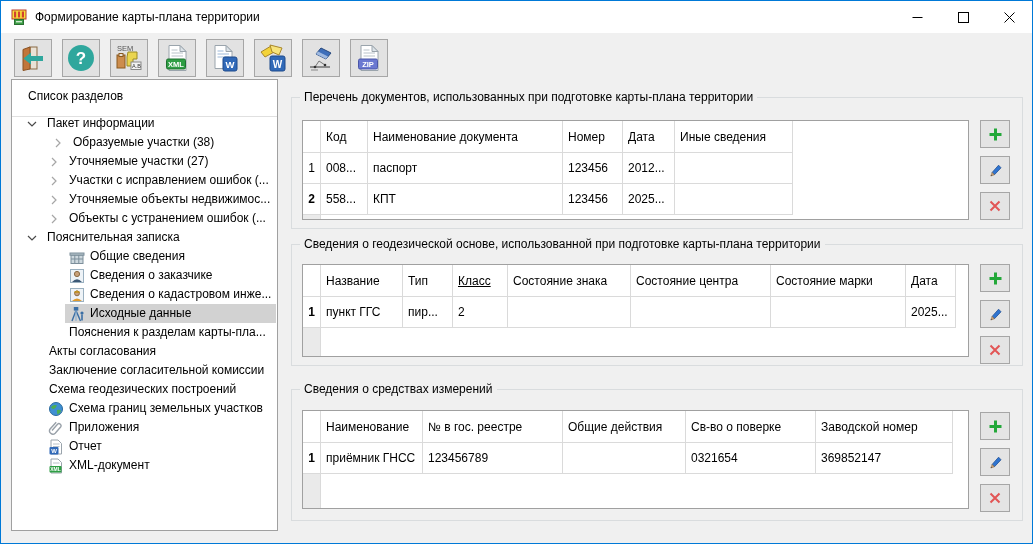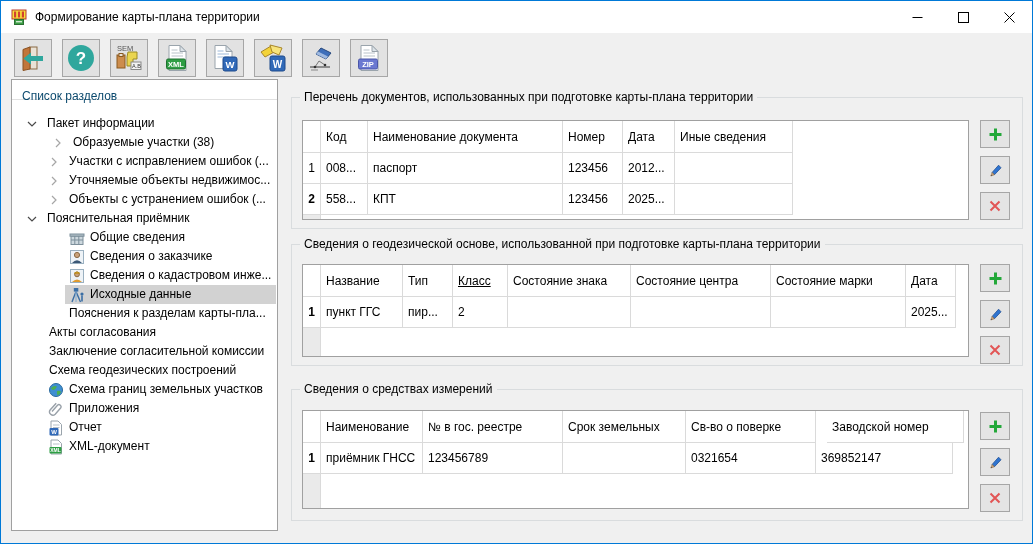--- a/index.html
+++ b/index.html
@@ -18,21 +18,21 @@
 
   
   .toolbar { position:absolute; left:0; top:32px; right:0; height:46px; background:#f0f0f0;
              display:flex; align-items:flex-start; padding:6px 0 0 13px; gap:10px; }
   .tbtn { width:38px; height:38px; background:#e2e2e2; border:1px solid #a6a6a6;
           display:flex; align-items:center; justify-content:center; }
 
   
   .sidebar { position:absolute; left:10px; top:78px; width:267px; height:452px;
              background:#fff; border:1px solid #a0a0a0; }
-  .sb-header { height:20px; line-height:33px; padding-left:10px; border-bottom:1px solid #e0e0e0; color:#0c4a6e; }
+  .sb-header { height:37px; line-height:33px; padding-left:16px; border-bottom:1px solid #e0e0e0; color:#000000; }
   .tree { position:absolute; left:0; top:34px; right:0; bottom:0; overflow:hidden; }
   .titem { position:relative; height:19px; line-height:19px; display:flex; align-items:center;
            white-space:nowrap; cursor:default; }
   .titem .hl { position:absolute; top:0; bottom:0; right:1px; background:#d2d2d2; z-index:0; }
   .titem > * { z-index:1; }
   .chev { width:12px; height:12px; margin-right:9px; flex:0 0 auto; display:flex; align-items:center; }
   .ticon { width:16px; height:16px; margin-right:5px; flex:0 0 auto; }
   .tlabel { overflow:hidden; }
 
   
@@ -190,20 +190,28 @@
             </svg>
           </span>
           <span class="tlabel">Образуемые участки (38)</span>
         </div>
         <div class="titem" style="padding-left: 36px;">
           <span class="chev">
             <svg width="12" height="12" viewBox="0 0 12 12">
               <path d="M4 2 L8 6 L4 10" fill="none" stroke="#a6a6a6" stroke-width="1.2"></path>
             </svg>
           </span>
+          <span class="tlabel">Уточняемые участки (27)</span>
+        </div>
+        <div class="titem" style="padding-left: 36px;">
+          <span class="chev">
+            <svg width="12" height="12" viewBox="0 0 12 12">
+              <path d="M4 2 L8 6 L4 10" fill="none" stroke="#a6a6a6" stroke-width="1.2"></path>
+            </svg>
+          </span>
           <span class="tlabel">Участки с исправлением ошибок (...</span>
         </div>
         <div class="titem" style="padding-left: 36px;">
           <span class="chev">
             <svg width="12" height="12" viewBox="0 0 12 12">
               <path d="M4 2 L8 6 L4 10" fill="none" stroke="#a6a6a6" stroke-width="1.2"></path>
             </svg>
           </span>
           <span class="tlabel">Уточняемые объекты недвижимос...</span>
         </div>
@@ -214,21 +222,21 @@
             </svg>
           </span>
           <span class="tlabel">Объекты с устранением ошибок (...</span>
         </div>
         <div class="titem" style="padding-left: 14px;">
           <span class="chev">
             <svg width="12" height="12" viewBox="0 0 12 12">
               <path d="M2 4 L6 8 L10 4" fill="none" stroke="#4a4a4a" stroke-width="1.2"></path>
             </svg>
           </span>
-          <span class="tlabel">Пояснительная приёмник</span>
+          <span class="tlabel">Пояснительная записка</span>
         </div>
         <div class="titem" style="padding-left: 57px;">
           <span class="ticon"><svg width="16" height="16" viewBox="0 0 16 16">
               <rect x="2" y="6" width="12" height="8.5" fill="#cdd8de" stroke="#7d8f9b"></rect>
               <rect x="1" y="4" width="14" height="2.2" fill="#aebcc5" stroke="#7d8f9b"></rect>
               <line x1="5.8" y1="6" x2="5.8" y2="14.5" stroke="#7d8f9b"></line>
               <line x1="9.8" y1="6" x2="9.8" y2="14.5" stroke="#7d8f9b"></line>
               <line x1="2" y1="10" x2="14" y2="10" stroke="#7d8f9b"></line>
             </svg></span>
           <span class="tlabel">Общие сведения</span>
@@ -418,23 +426,23 @@
       </div>
   </div>
 
   <div class="gbox gb3">
     <span class="gcaption">Сведения о средствах измерений</span>
     <div class="tbl" style="top: 20px; width: 667px; height: 99px;">
         <div class="trow hrow">
           <div class="cell" style="width: 18px;"></div>
           <div class="cell" style="width: 102px;">Наименование</div>
           <div class="cell" style="width: 140px;">№ в гос. реестре</div>
-          <div class="cell" style="width: 123px;">Срок земельных</div>
+          <div class="cell" style="width: 123px;">Общие действия</div>
           <div class="cell" style="width: 130px;">Св-во о поверке</div>
-          <div class="cell" style="width: 137px; margin-left: 11px;">Заводской номер</div>
+          <div class="cell" style="width: 137px;">Заводской номер</div>
         </div>
         <div class="trow drow">
           <div class="cell numcell cur" style="width: 18px;">1</div>
           <div class="cell" style="width: 102px;">приёмник ГНСС</div>
           <div class="cell" style="width: 140px;">123456789</div>
           <div class="cell" style="width: 123px;"></div>
           <div class="cell" style="width: 130px;">0321654</div>
           <div class="cell" style="width: 137px;">369852147</div>
         </div>
         <div class="corner" style="top: 63px; height: 34px;"></div>

